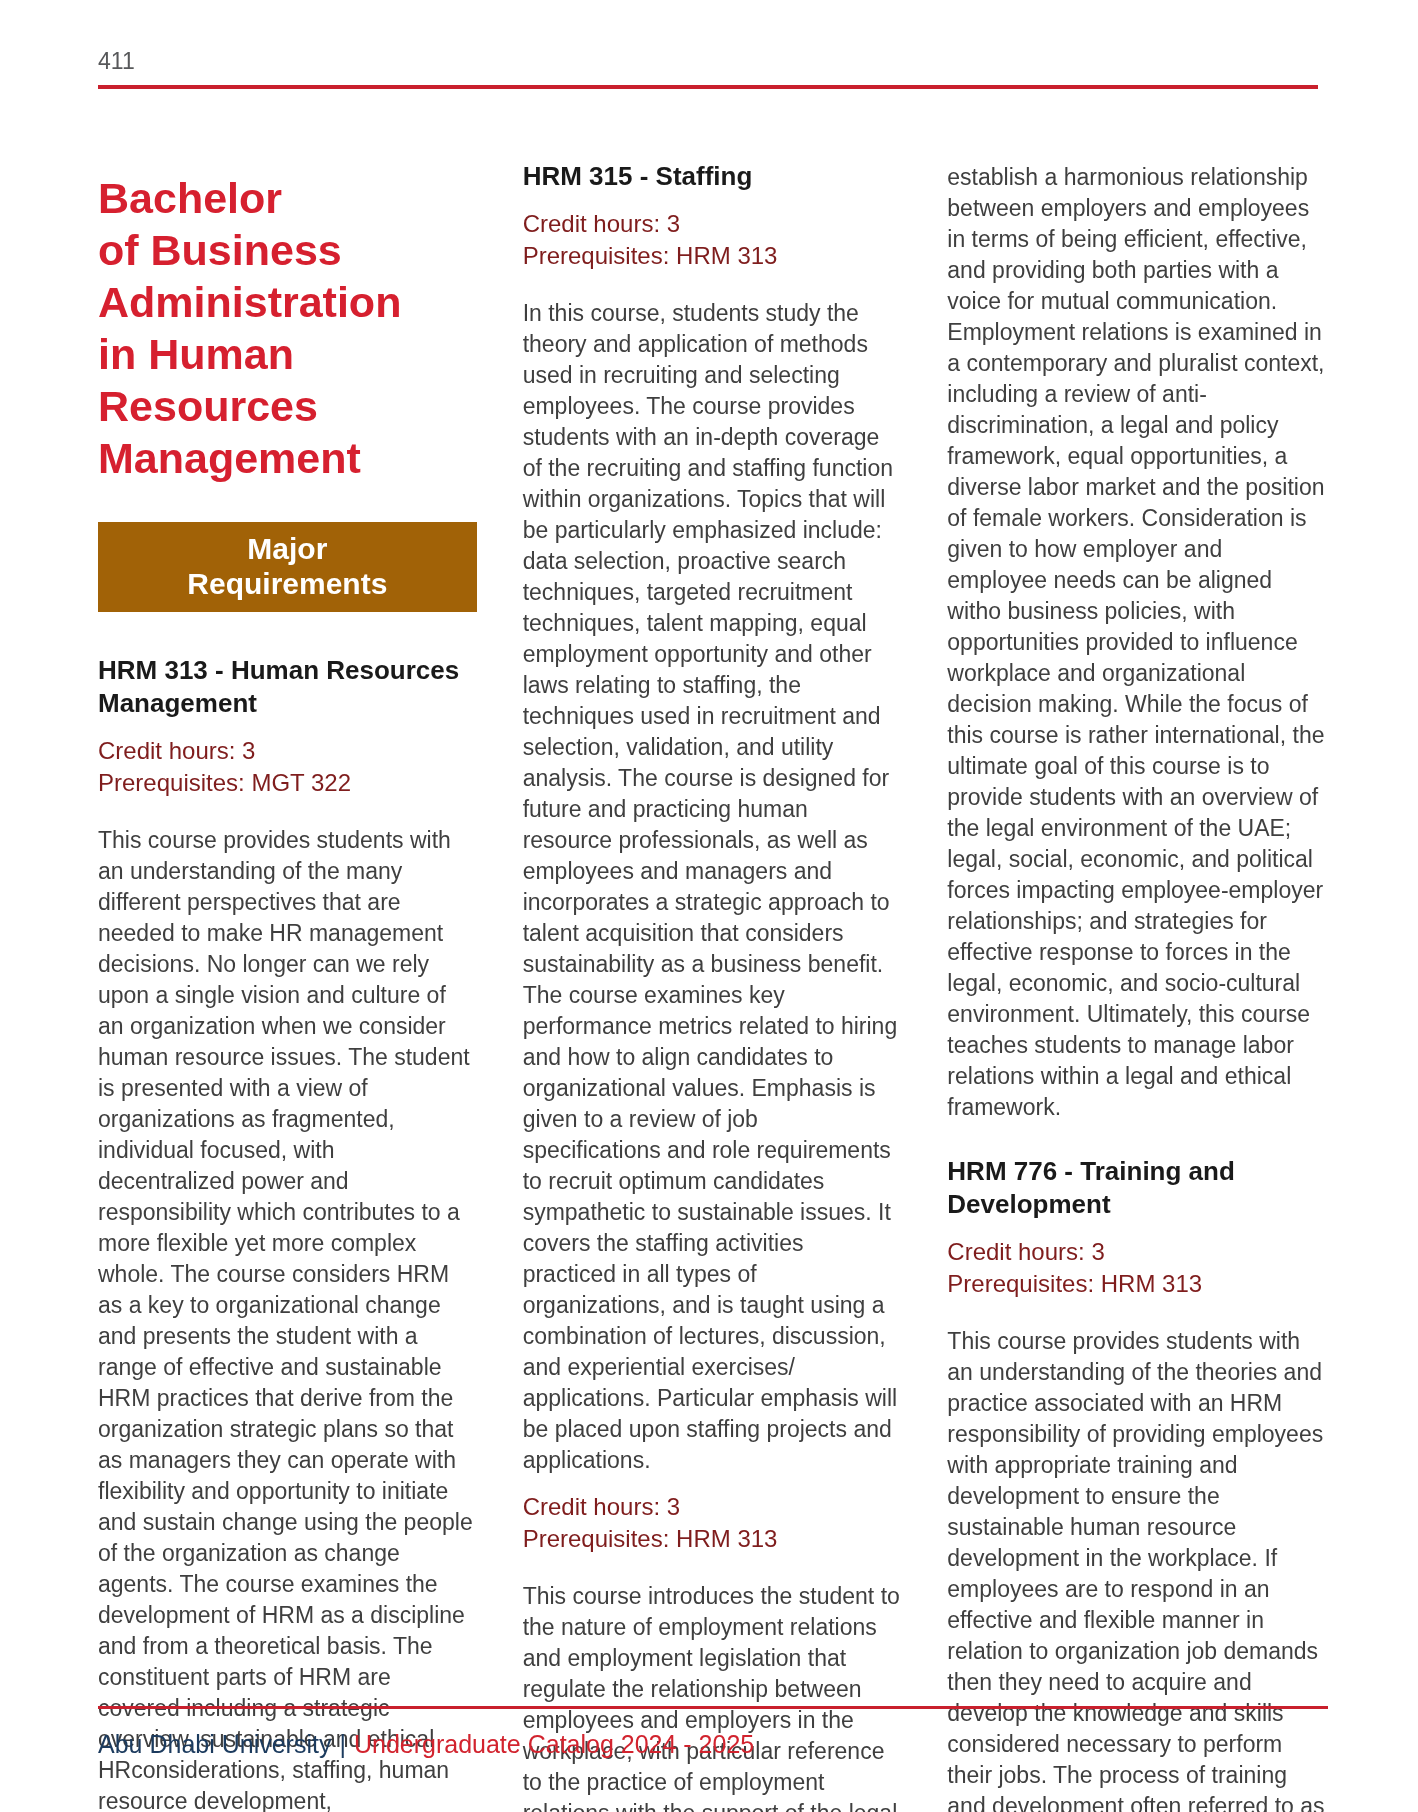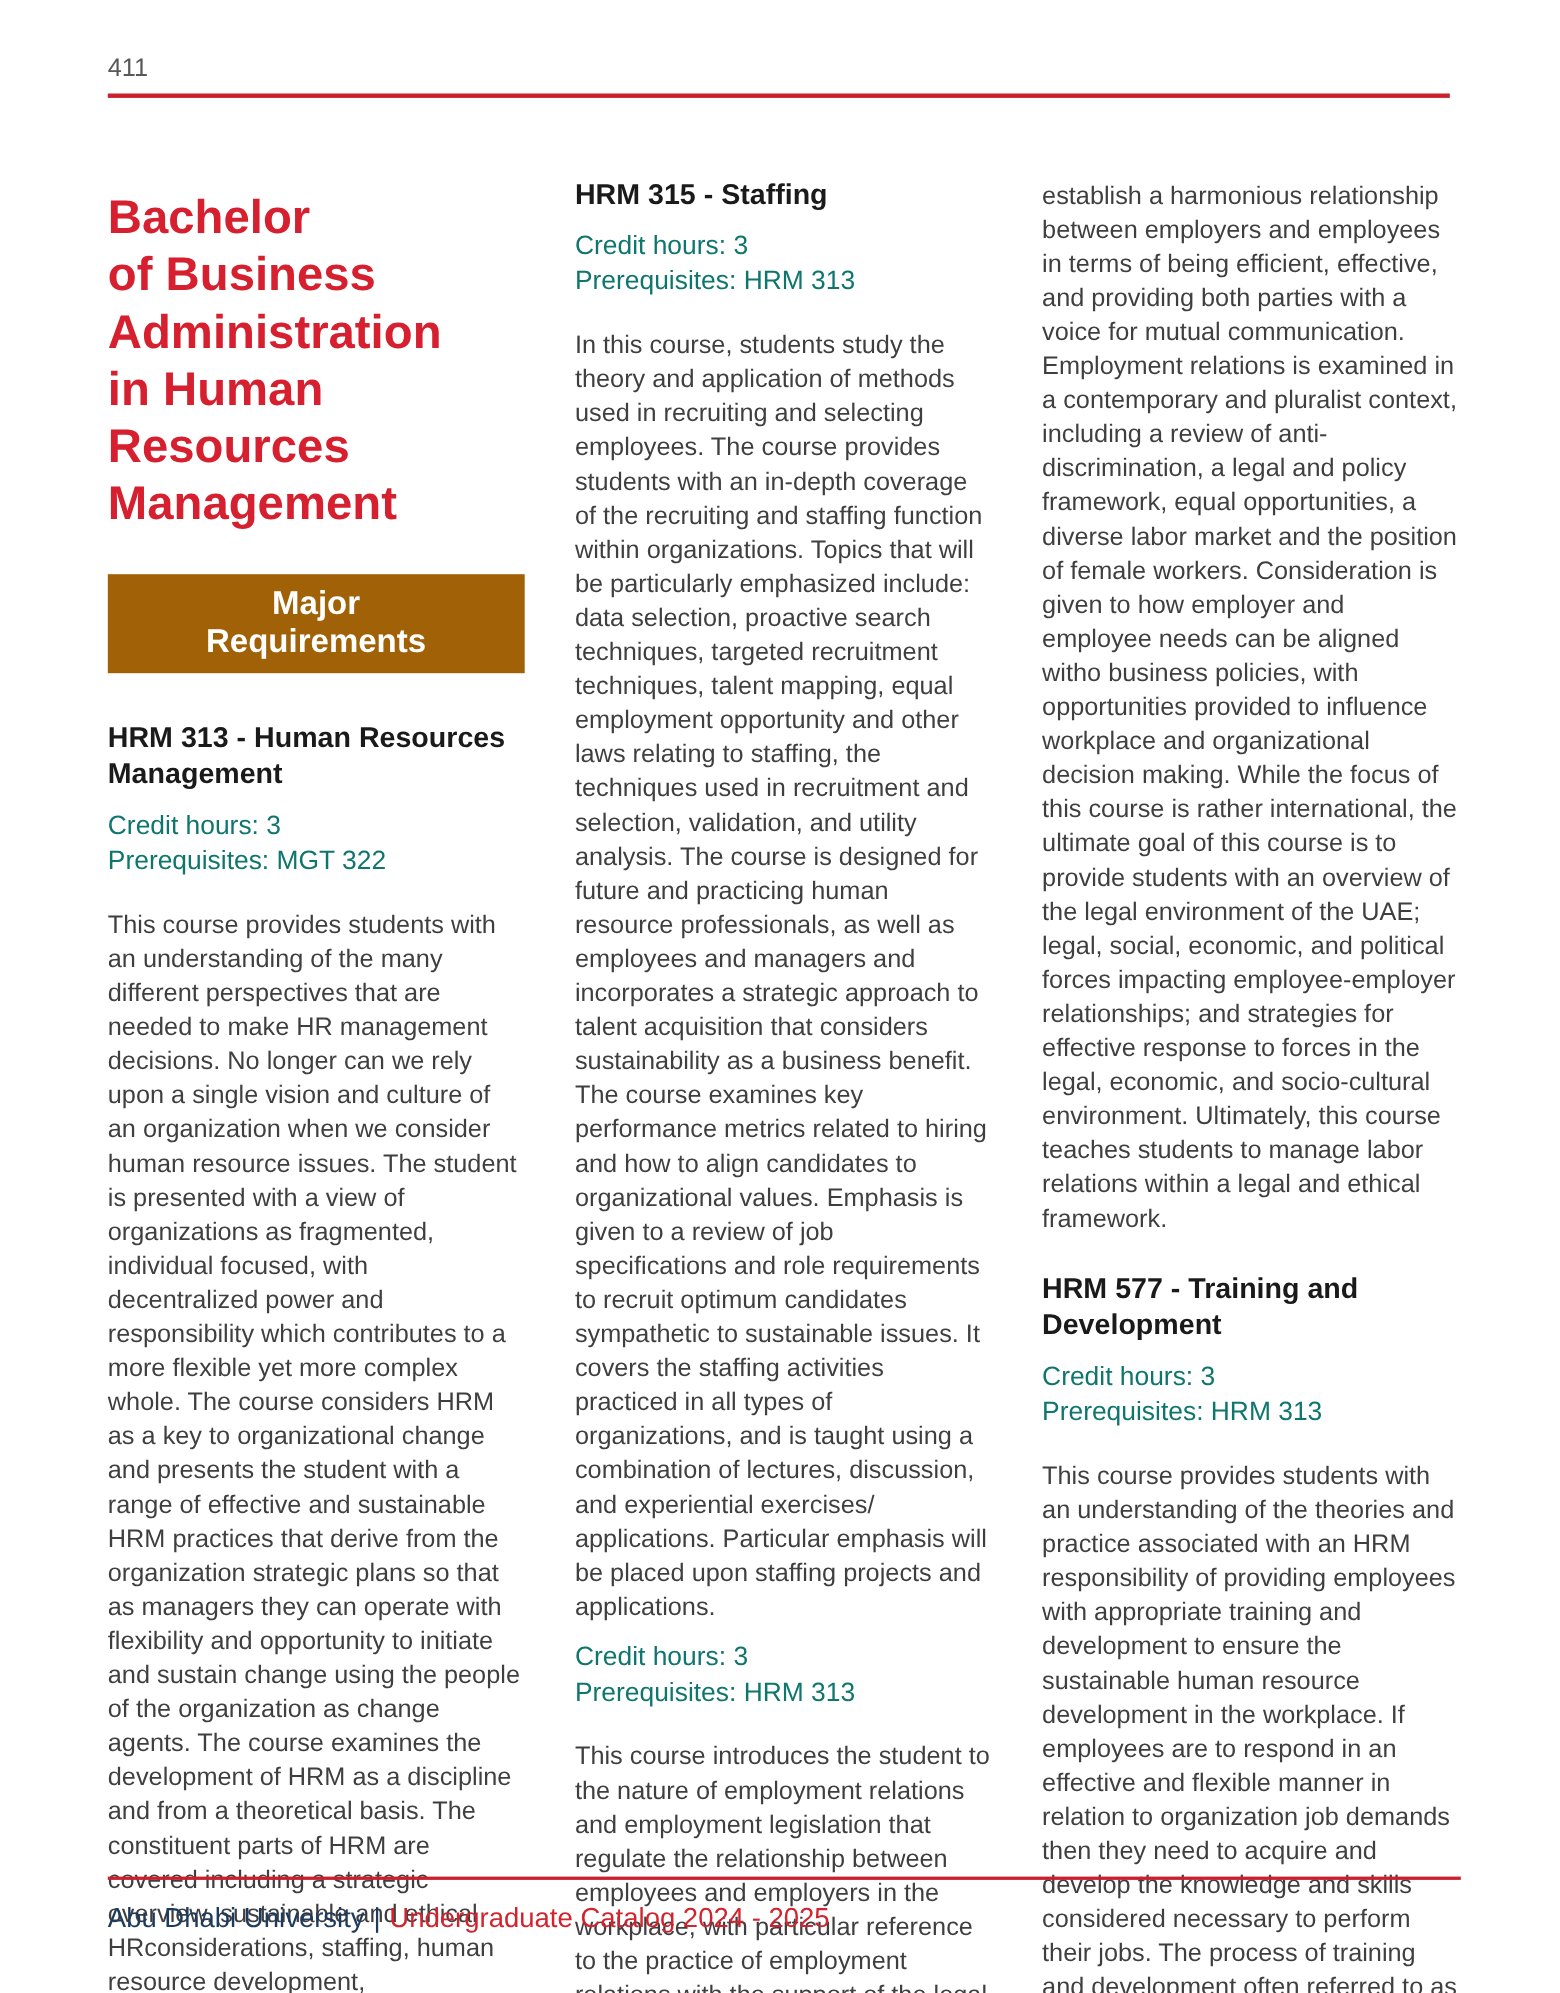--- a/index.html
+++ b/index.html
@@ -55,21 +55,21 @@
   .course-title {
     font-size: 26px; line-height: 33px; font-weight: bold;
     color: #1a1a1a;
     margin: 0;
   }
   .mt-course { margin-top: 42px; }
   .mt-course-flow { margin-top: 32px; }
   .meta {
     margin-top: 15px;
     font-size: 24px; line-height: 32px;
-    color: #0f766e;
+    color: #7f1d1d;
   }
   .meta div { margin: 0; }
   .para {
     margin-top: 26px;
     font-size: 23px; line-height: 31px;
     color: #3f3f3f;
   }
   .para-first { margin-top: 2px; }
 
   
@@ -131,21 +131,21 @@
           <div>Prerequisites: HRM 313</div>
         </div>
         <div class="para">This course introduces the student to the nature of employment relations and employment legislation that regulate the relationship between employees and employers in the workplace, with particular reference to the practice of employment relations with the support of the legal environment in sustaining human capital in the UAE. . The course provides a rationale for the need to</div>
       </div>
     </div>
 
     <div class="col">
       <div class="para para-first">establish a harmonious relationship between employers and employees in terms of being efficient, effective, and providing both parties with a voice for mutual communication. Employment relations is examined in a contemporary and pluralist context, including a review of anti-discrimination, a legal and policy framework, equal opportunities, a diverse labor market and the position of female workers. Consideration is given to how employer and employee needs can be aligned witho business policies, with opportunities provided to influence workplace and organizational decision making. While the focus of this course is rather international, the ultimate goal of this course is to provide students with an overview of the legal environment of the UAE; legal, social, economic, and political forces impacting employee-employer relationships; and strategies for effective response to forces in the legal, economic, and socio-cultural environment. Ultimately, this course teaches students to manage labor relations within a legal and ethical framework.</div>
 
       <div>
-        <h3 class="course-title mt-course-flow">HRM 577 - Training and Development</h3>
+        <h3 class="course-title mt-course-flow">HRM 776 - Training and Development</h3>
         <div class="meta">
           <div>Credit hours: 3</div>
           <div>Prerequisites: HRM 313</div>
         </div>
         <div class="para">This course provides students with an understanding of the theories and practice associated with an HRM responsibility of providing employees with appropriate training and development to ensure the sustainable human resource development in the workplace. If employees are to respond in an effective and flexible manner in relation to organization job demands then they need to acquire and develop the knowledge and skills considered necessary to perform their jobs. The process of training and development often referred to as HRD or Human Resource Development is considered as part of an HRM function. The course examines the tools and techniques of HRD and students are provided with</div>
       </div>
     </div>
 
   </div>
 

